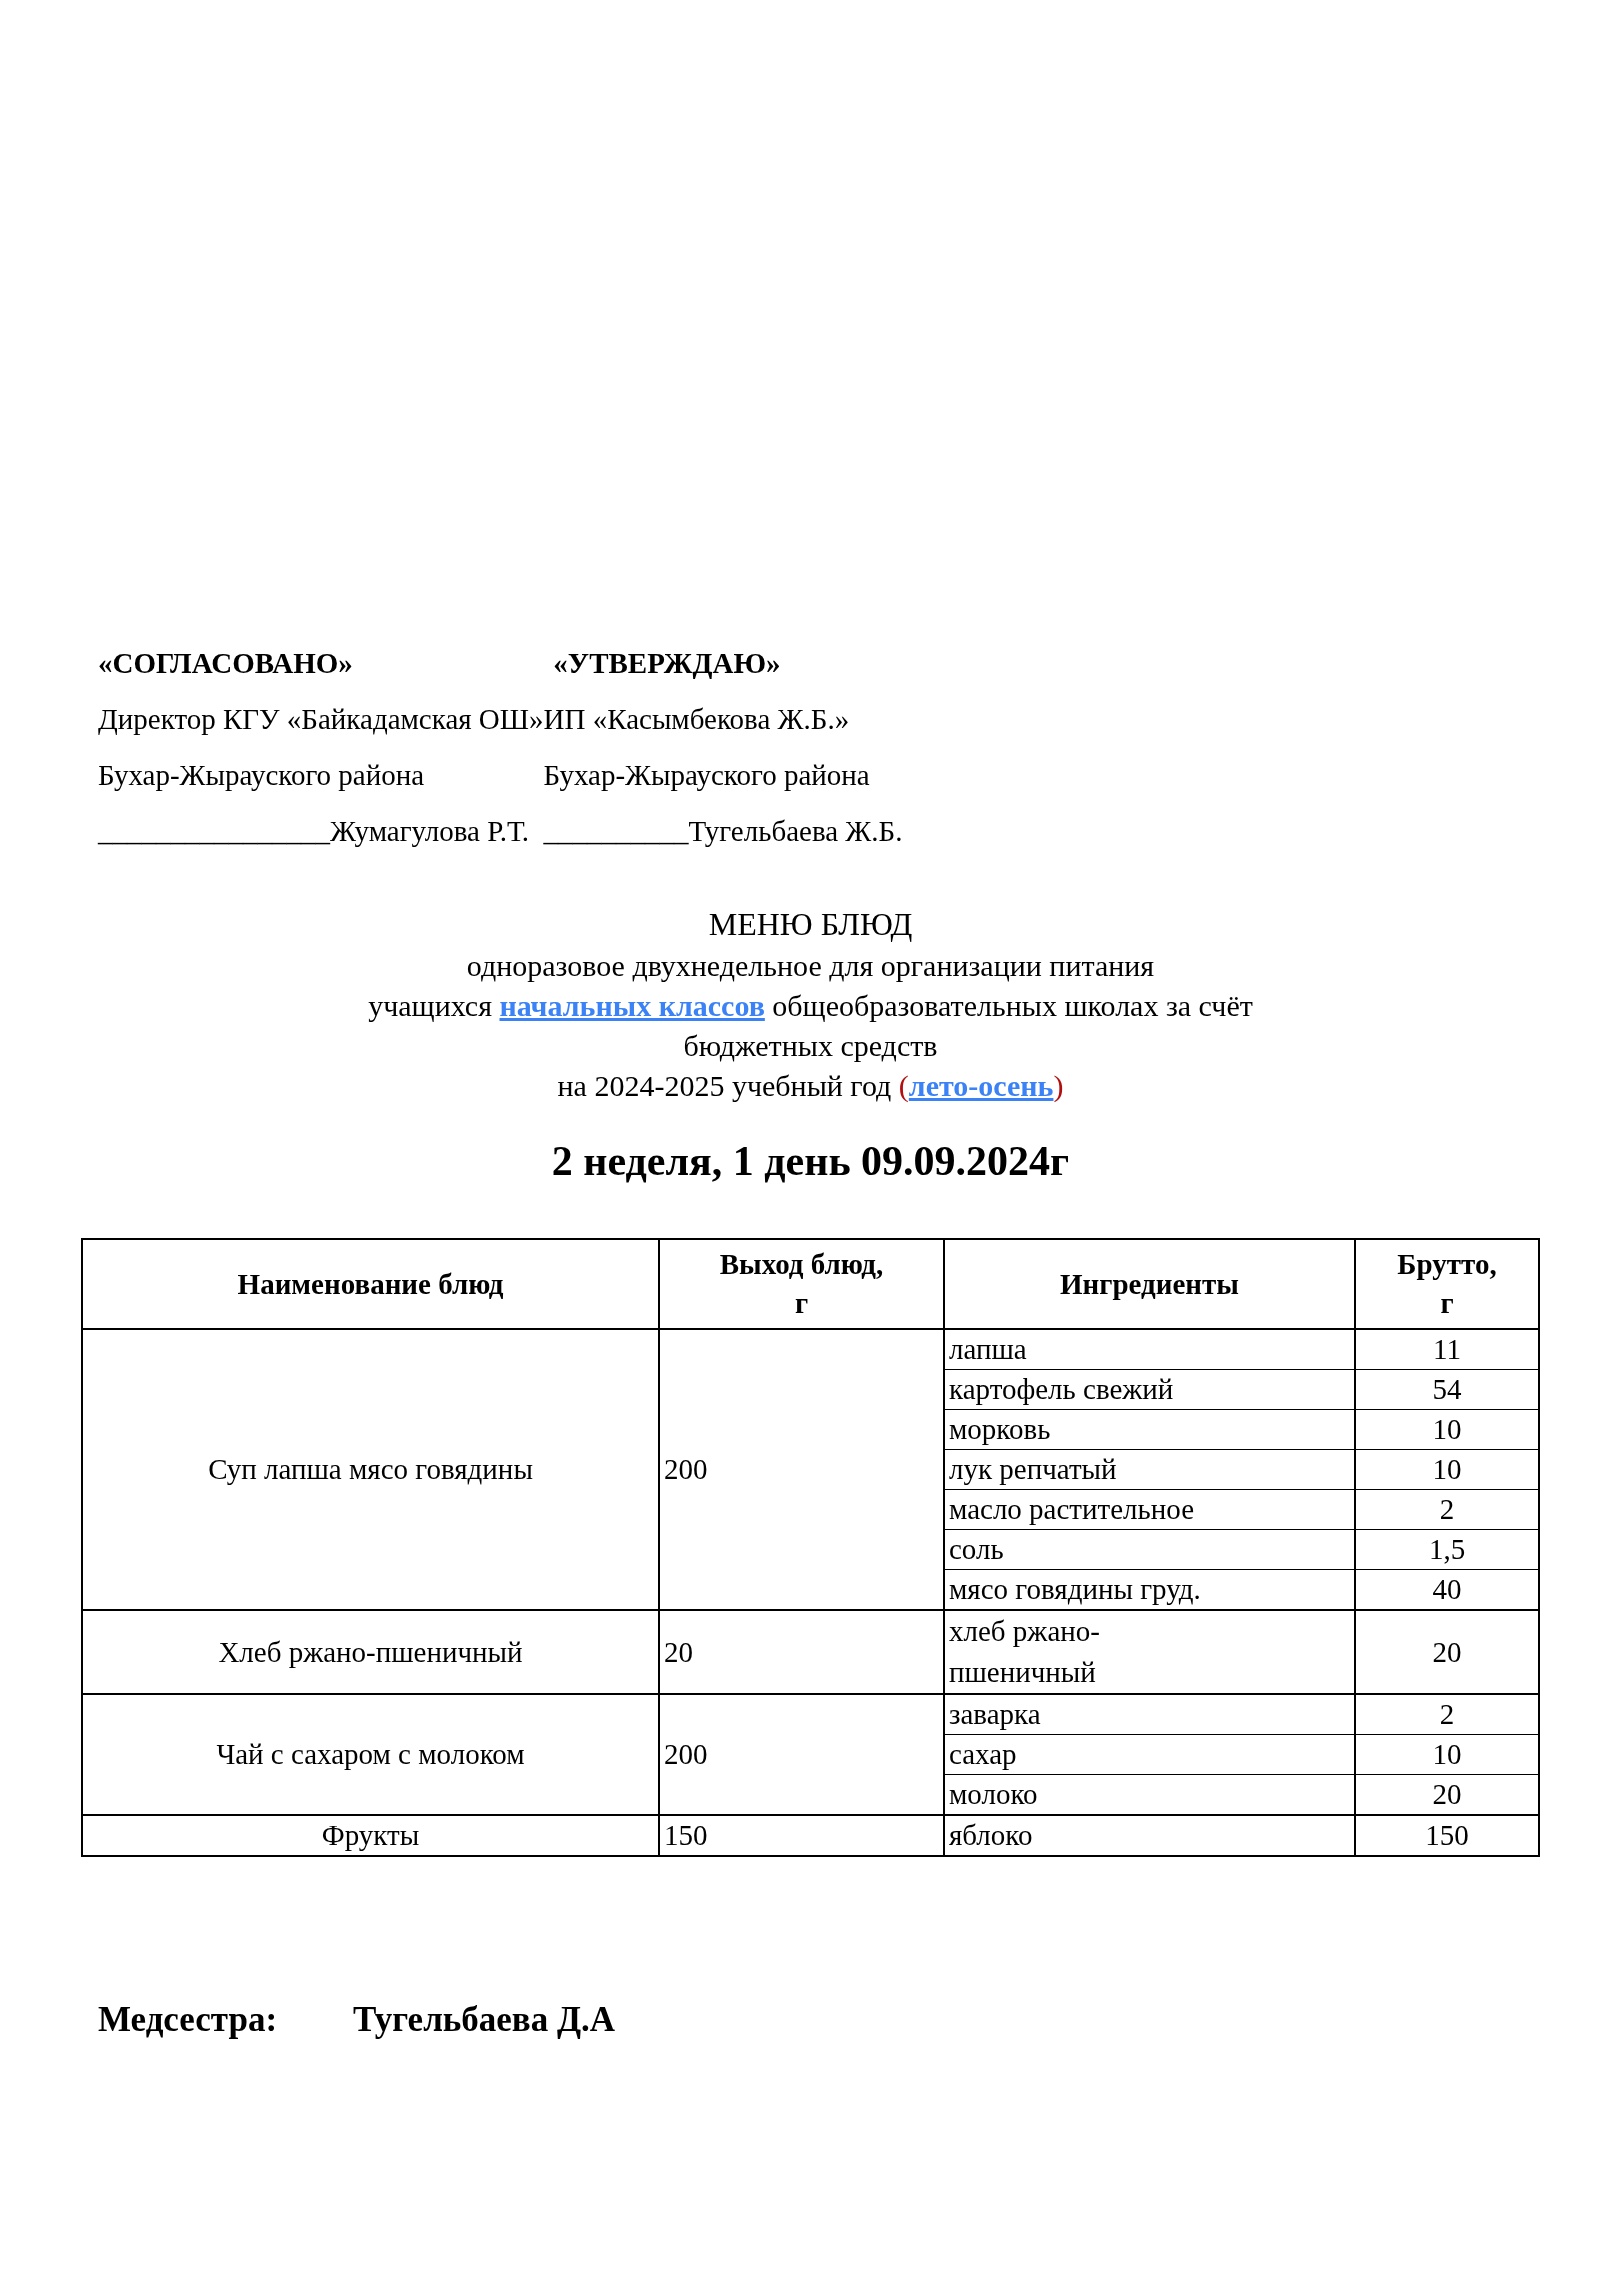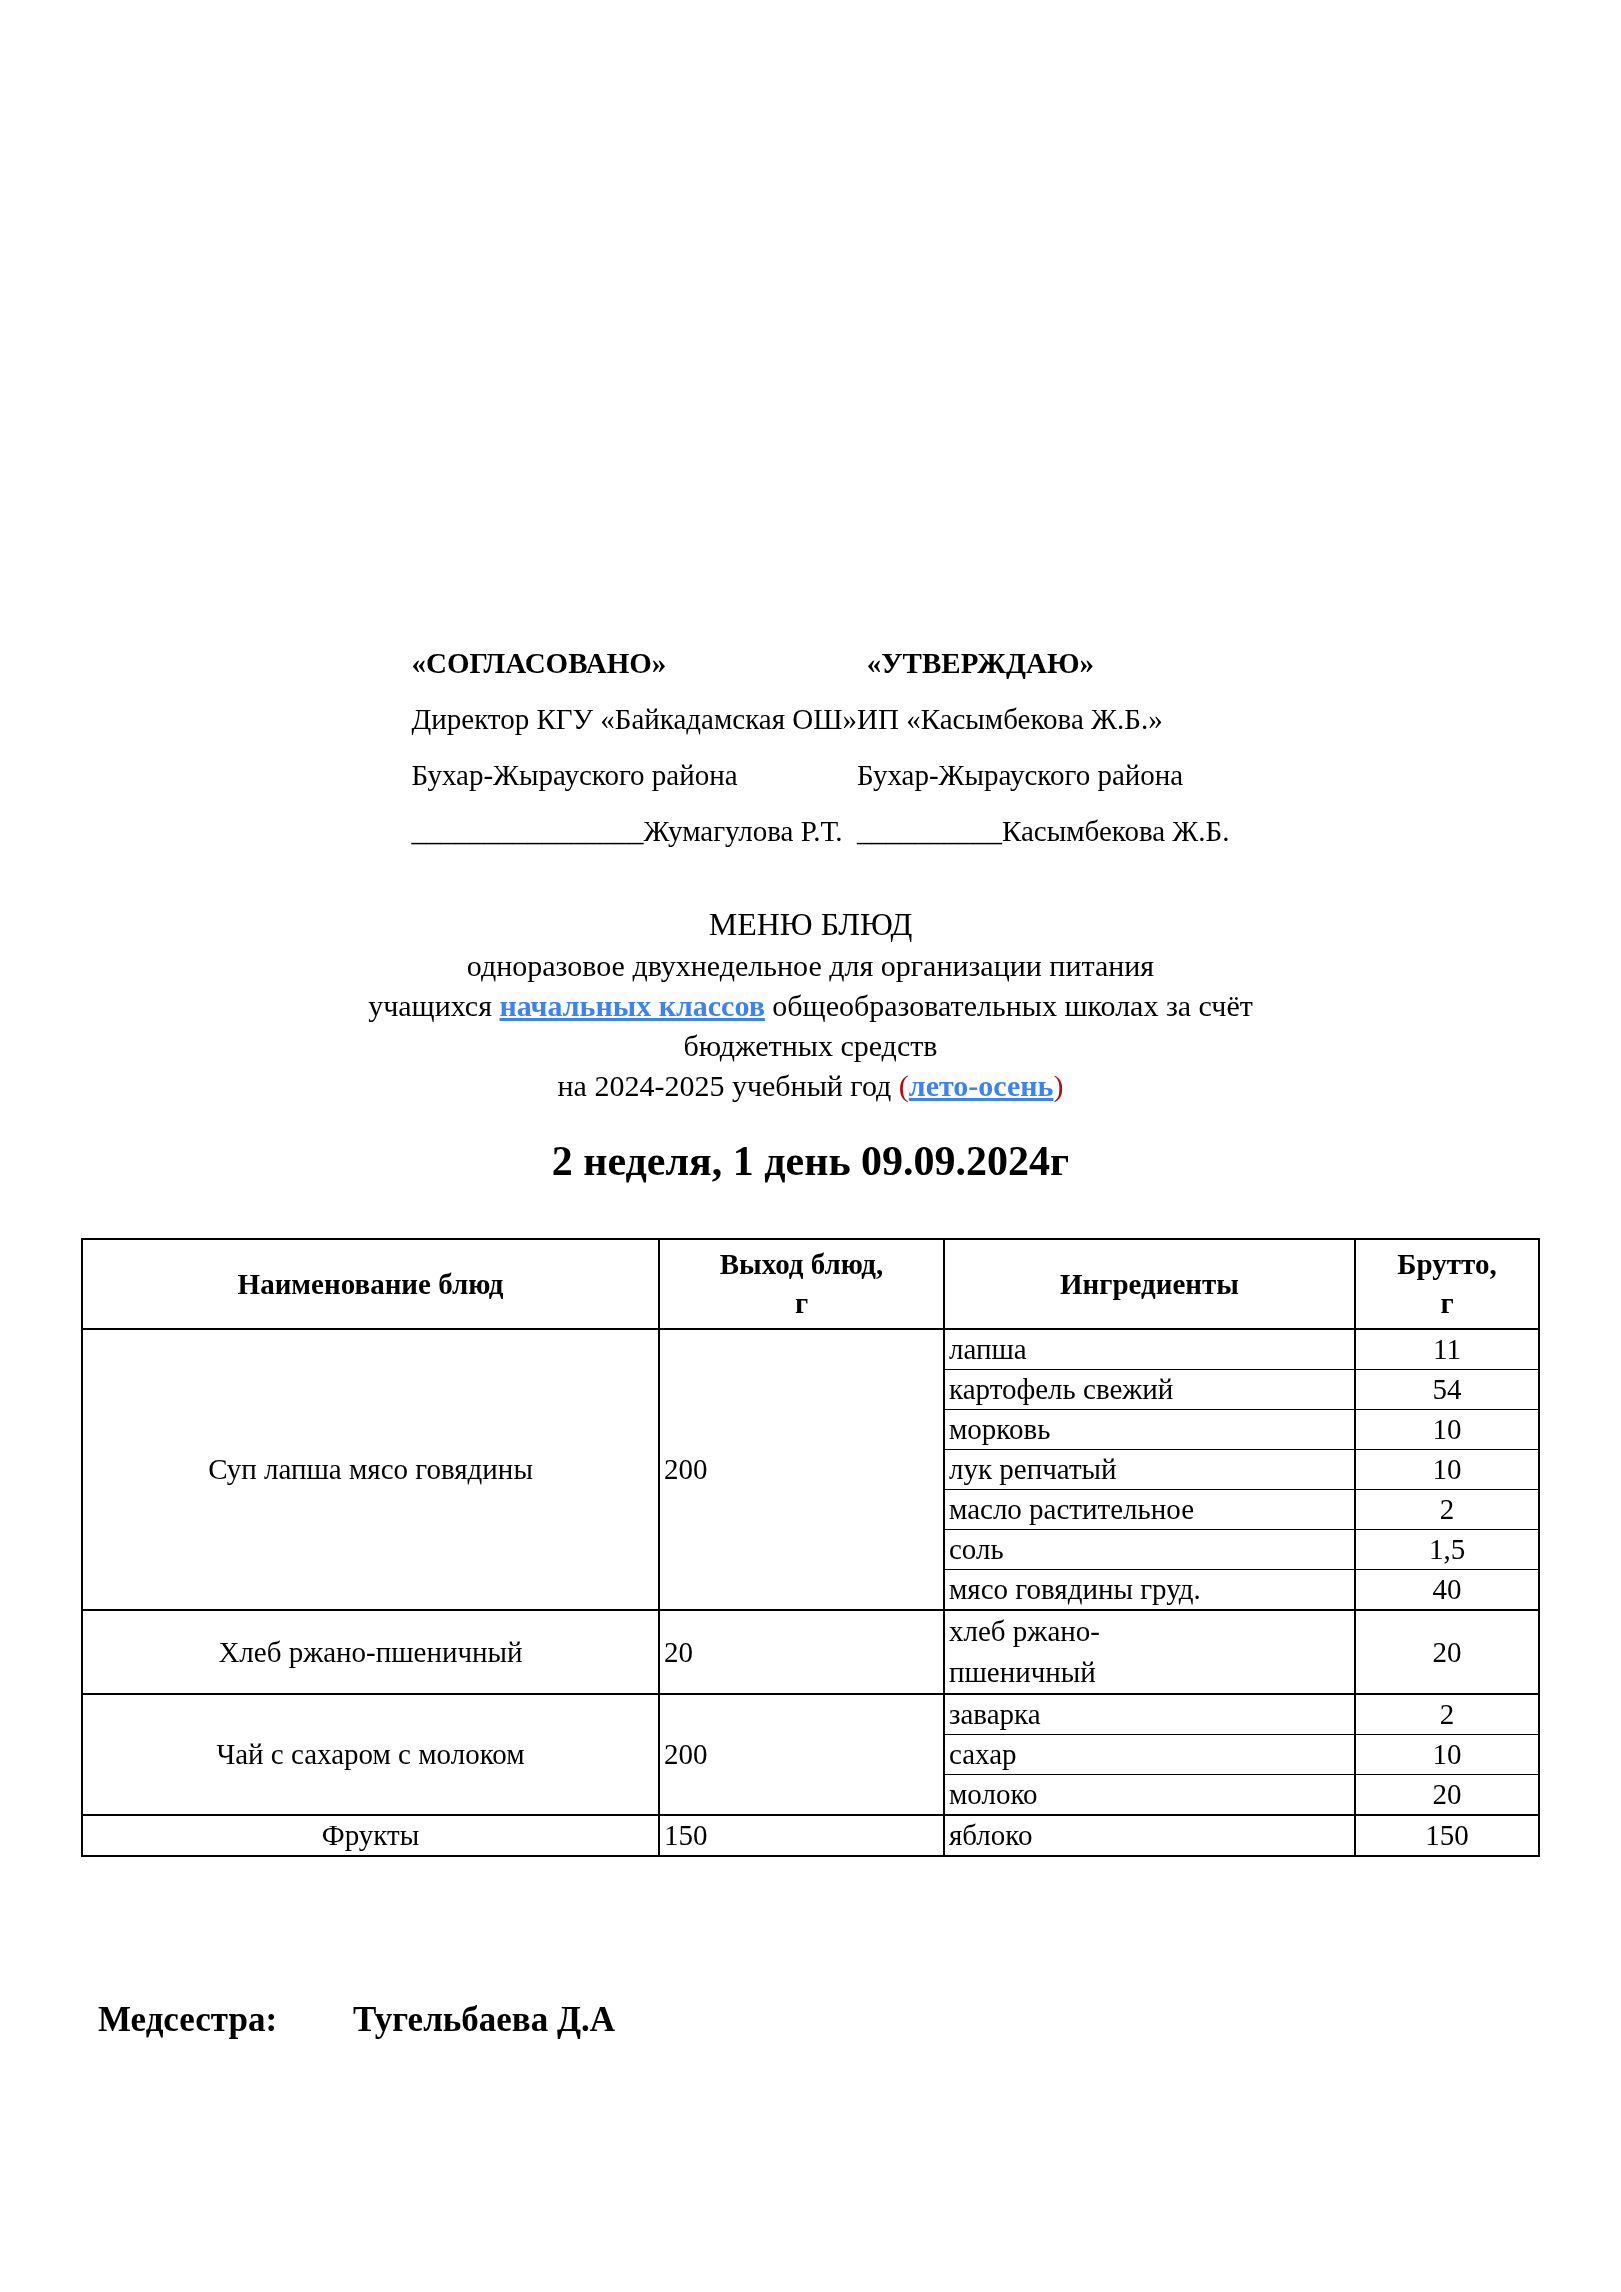--- a/index.html
+++ b/index.html
@@ -17,21 +17,21 @@
     overflow: hidden;
   }
 
   
   .approval-row {
     position: absolute;
     top: 635px;
     left: 98px;
     right: 78px;
     display: flex;
-    justify-content: center;
+    justify-content: flex-start;
   }
   .approval-block {
     font-size: 29px;
     line-height: 56px;
     white-space: nowrap;
   }
   .approval-block .block-title {
     font-weight: bold;
   }
   .approval-right .block-title {
@@ -152,21 +152,21 @@
     <div class="approval-block approval-left">
       <div class="block-title">«СОГЛАСОВАНО»</div>
       <div>Директор КГУ «Байкадамская ОШ»</div>
       <div>Бухар-Жырауского района</div>
       <div><span>________________</span><span>Жумагулова Р.Т.</span></div>
     </div>
     <div class="approval-block approval-right">
       <div class="block-title">«УТВЕРЖДАЮ»</div>
       <div>ИП «Касымбекова Ж.Б.»</div>
       <div>Бухар-Жырауского района</div>
-      <div><span>__________</span><span>Касымбекова Ж.Б.</span></div>
+      <div><span>__________</span><span>Тугельбаева Ж.Б.</span></div>
     </div>
   </div>
 
   <div class="title-block">
     <div class="main-heading">МЕНЮ БЛЮД</div>
     <div>одноразовое двухнедельное для организации питания</div>
     <div><span>учащихся </span><span class="red-underline">начальных классов</span><span> общеобразовательных школах за счёт</span></div>
     <div>бюджетных средств</div>
     <div><span>на 2024-2025 учебный год </span><span class="red-plain">(</span><span class="red-underline">лето-осень</span><span class="red-plain">)</span></div>
   </div>

